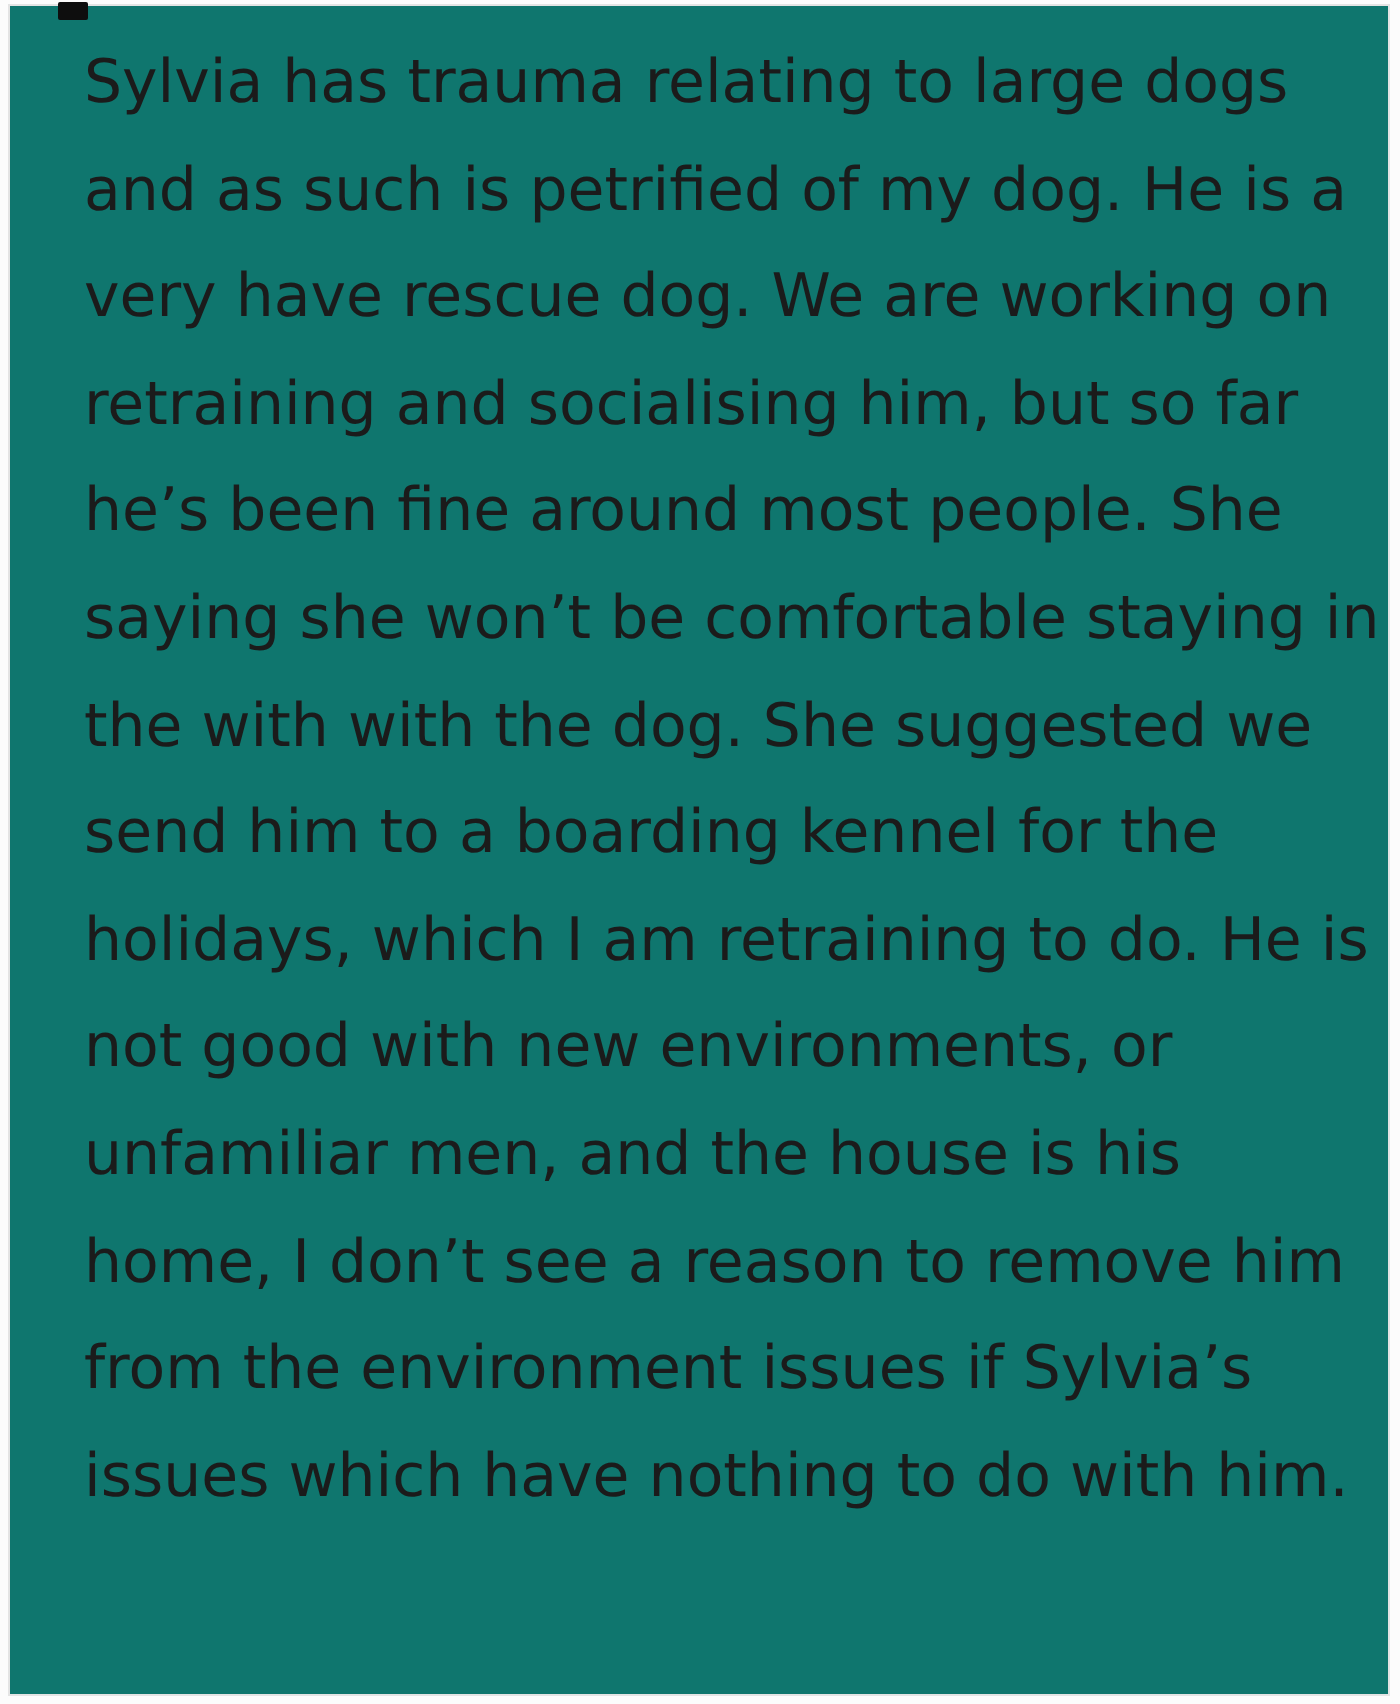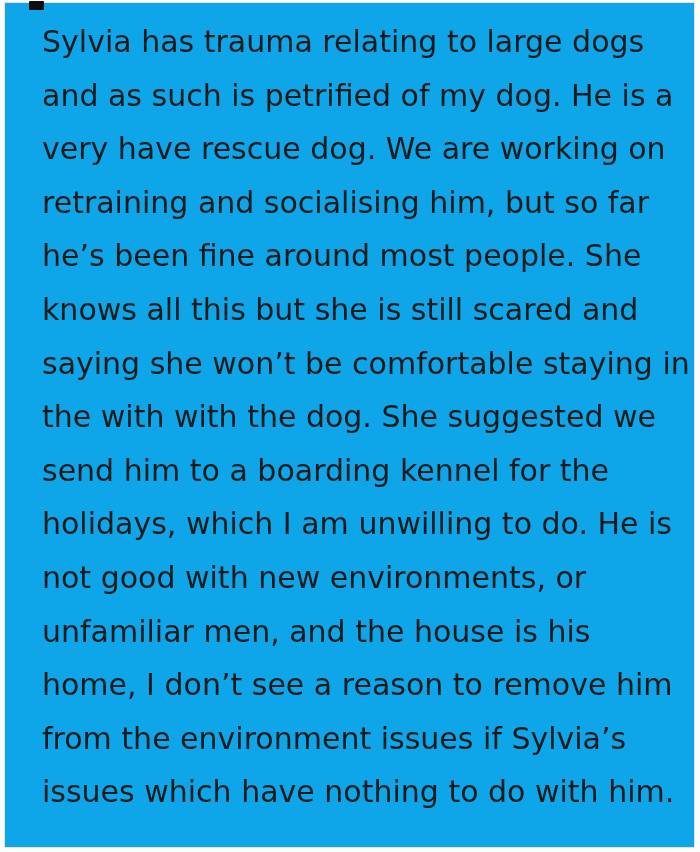--- a/index.html
+++ b/index.html
@@ -10,21 +10,21 @@
     background: #fcfcfc;
     overflow: hidden;
   }
   .quote-card {
     position: absolute;
     left: 4px;
     top: 2px;
     width: 691px;
     height: 846px;
     box-sizing: border-box;
-    background: #0ea5e9;
+    background: #0f766e;
     border: 1px solid #e4e4e4;
   }
   .quote-text {
     padding: 12px 18px 0 37px;
     font-family: "DejaVu Sans", "Liberation Sans", sans-serif;
     font-size: 30px;
     line-height: 53.6px;
     color: #1b1b1b;
     letter-spacing: 0px;
   }
@@ -44,25 +44,24 @@
 </head>
 <body>
 
 <div class="quote-card">
   <div class="quote-text">
       <div class="quote-line">Sylvia has trauma relating to large dogs</div>
       <div class="quote-line">and as such is petrified of my dog. He is a</div>
       <div class="quote-line">very have rescue dog. We are working on</div>
       <div class="quote-line">retraining and socialising him, but so far</div>
       <div class="quote-line">he’s been fine around most people. She</div>
-      <div class="quote-line">knows all this but she is still scared and</div>
       <div class="quote-line">saying she won’t be comfortable staying in</div>
       <div class="quote-line">the with with the dog. She suggested we</div>
       <div class="quote-line">send him to a boarding kennel for the</div>
-      <div class="quote-line">holidays, which I am unwilling to do. He is</div>
+      <div class="quote-line">holidays, which I am retraining to do. He is</div>
       <div class="quote-line">not good with new environments, or</div>
       <div class="quote-line">unfamiliar men, and the house is his</div>
       <div class="quote-line">home, I don’t see a reason to remove him</div>
       <div class="quote-line">from the environment issues if Sylvia’s</div>
       <div class="quote-line">issues which have nothing to do with him.</div>
     </div>
 </div>
 
 <div class="cropped-black-mark"></div>
 

